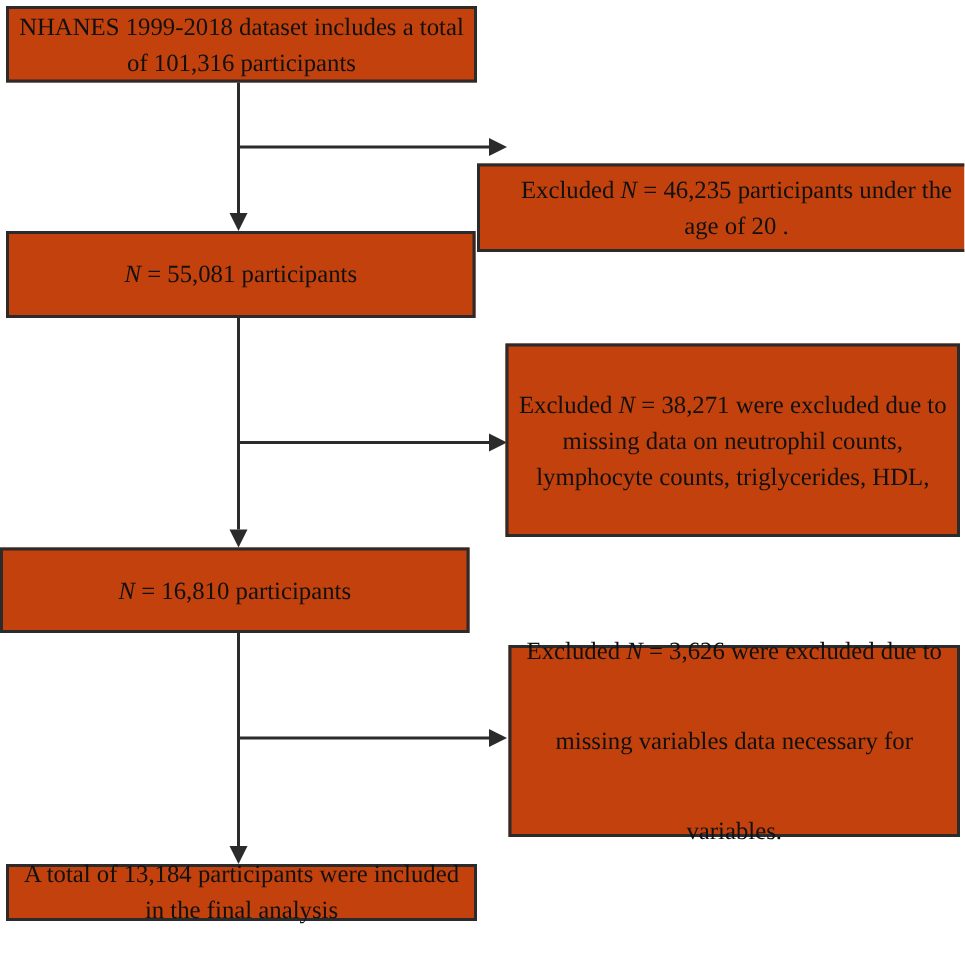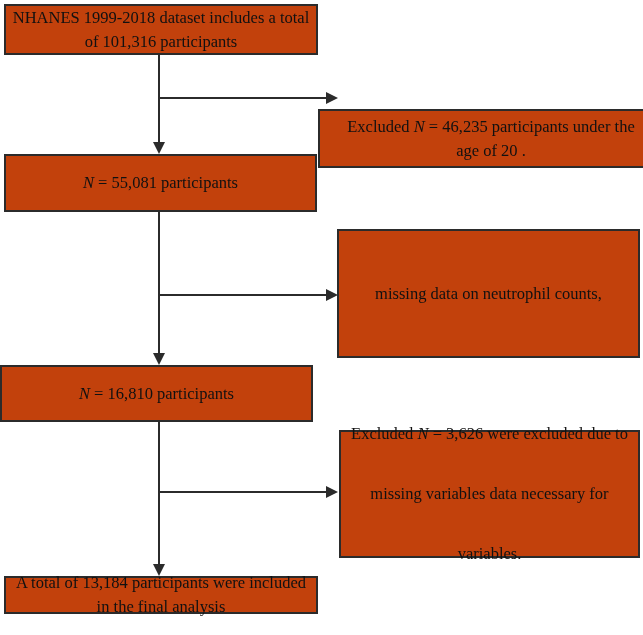--- a/index.html
+++ b/index.html
@@ -115,21 +115,23 @@
   <div class="box box-n55">
     <div class="line"><span class="nvar">N</span><span> = 55,081 participants</span></div>
   </div>
 
   <div class="vline vline2"></div>
   <div class="arrow-down ad2"></div>
 
   <div class="hline hl2"></div>
   <div class="arrow-right ar2"></div>
   <div class="box box-exc2">
+    <div class="line"><span>Excluded </span><span class="nvar">N</span><span> = 38,271 were excluded due to</span></div>
     <div class="line">missing data on neutrophil counts,</div>
+    <div class="line">lymphocyte counts, triglycerides, HDL,</div>
   </div>
 
   <div class="box box-n16">
     <div class="line"><span class="nvar">N</span><span> = 16,810 participants</span></div>
   </div>
 
   <div class="vline vline3"></div>
   <div class="arrow-down ad3"></div>
 
   <div class="hline hl3"></div>

